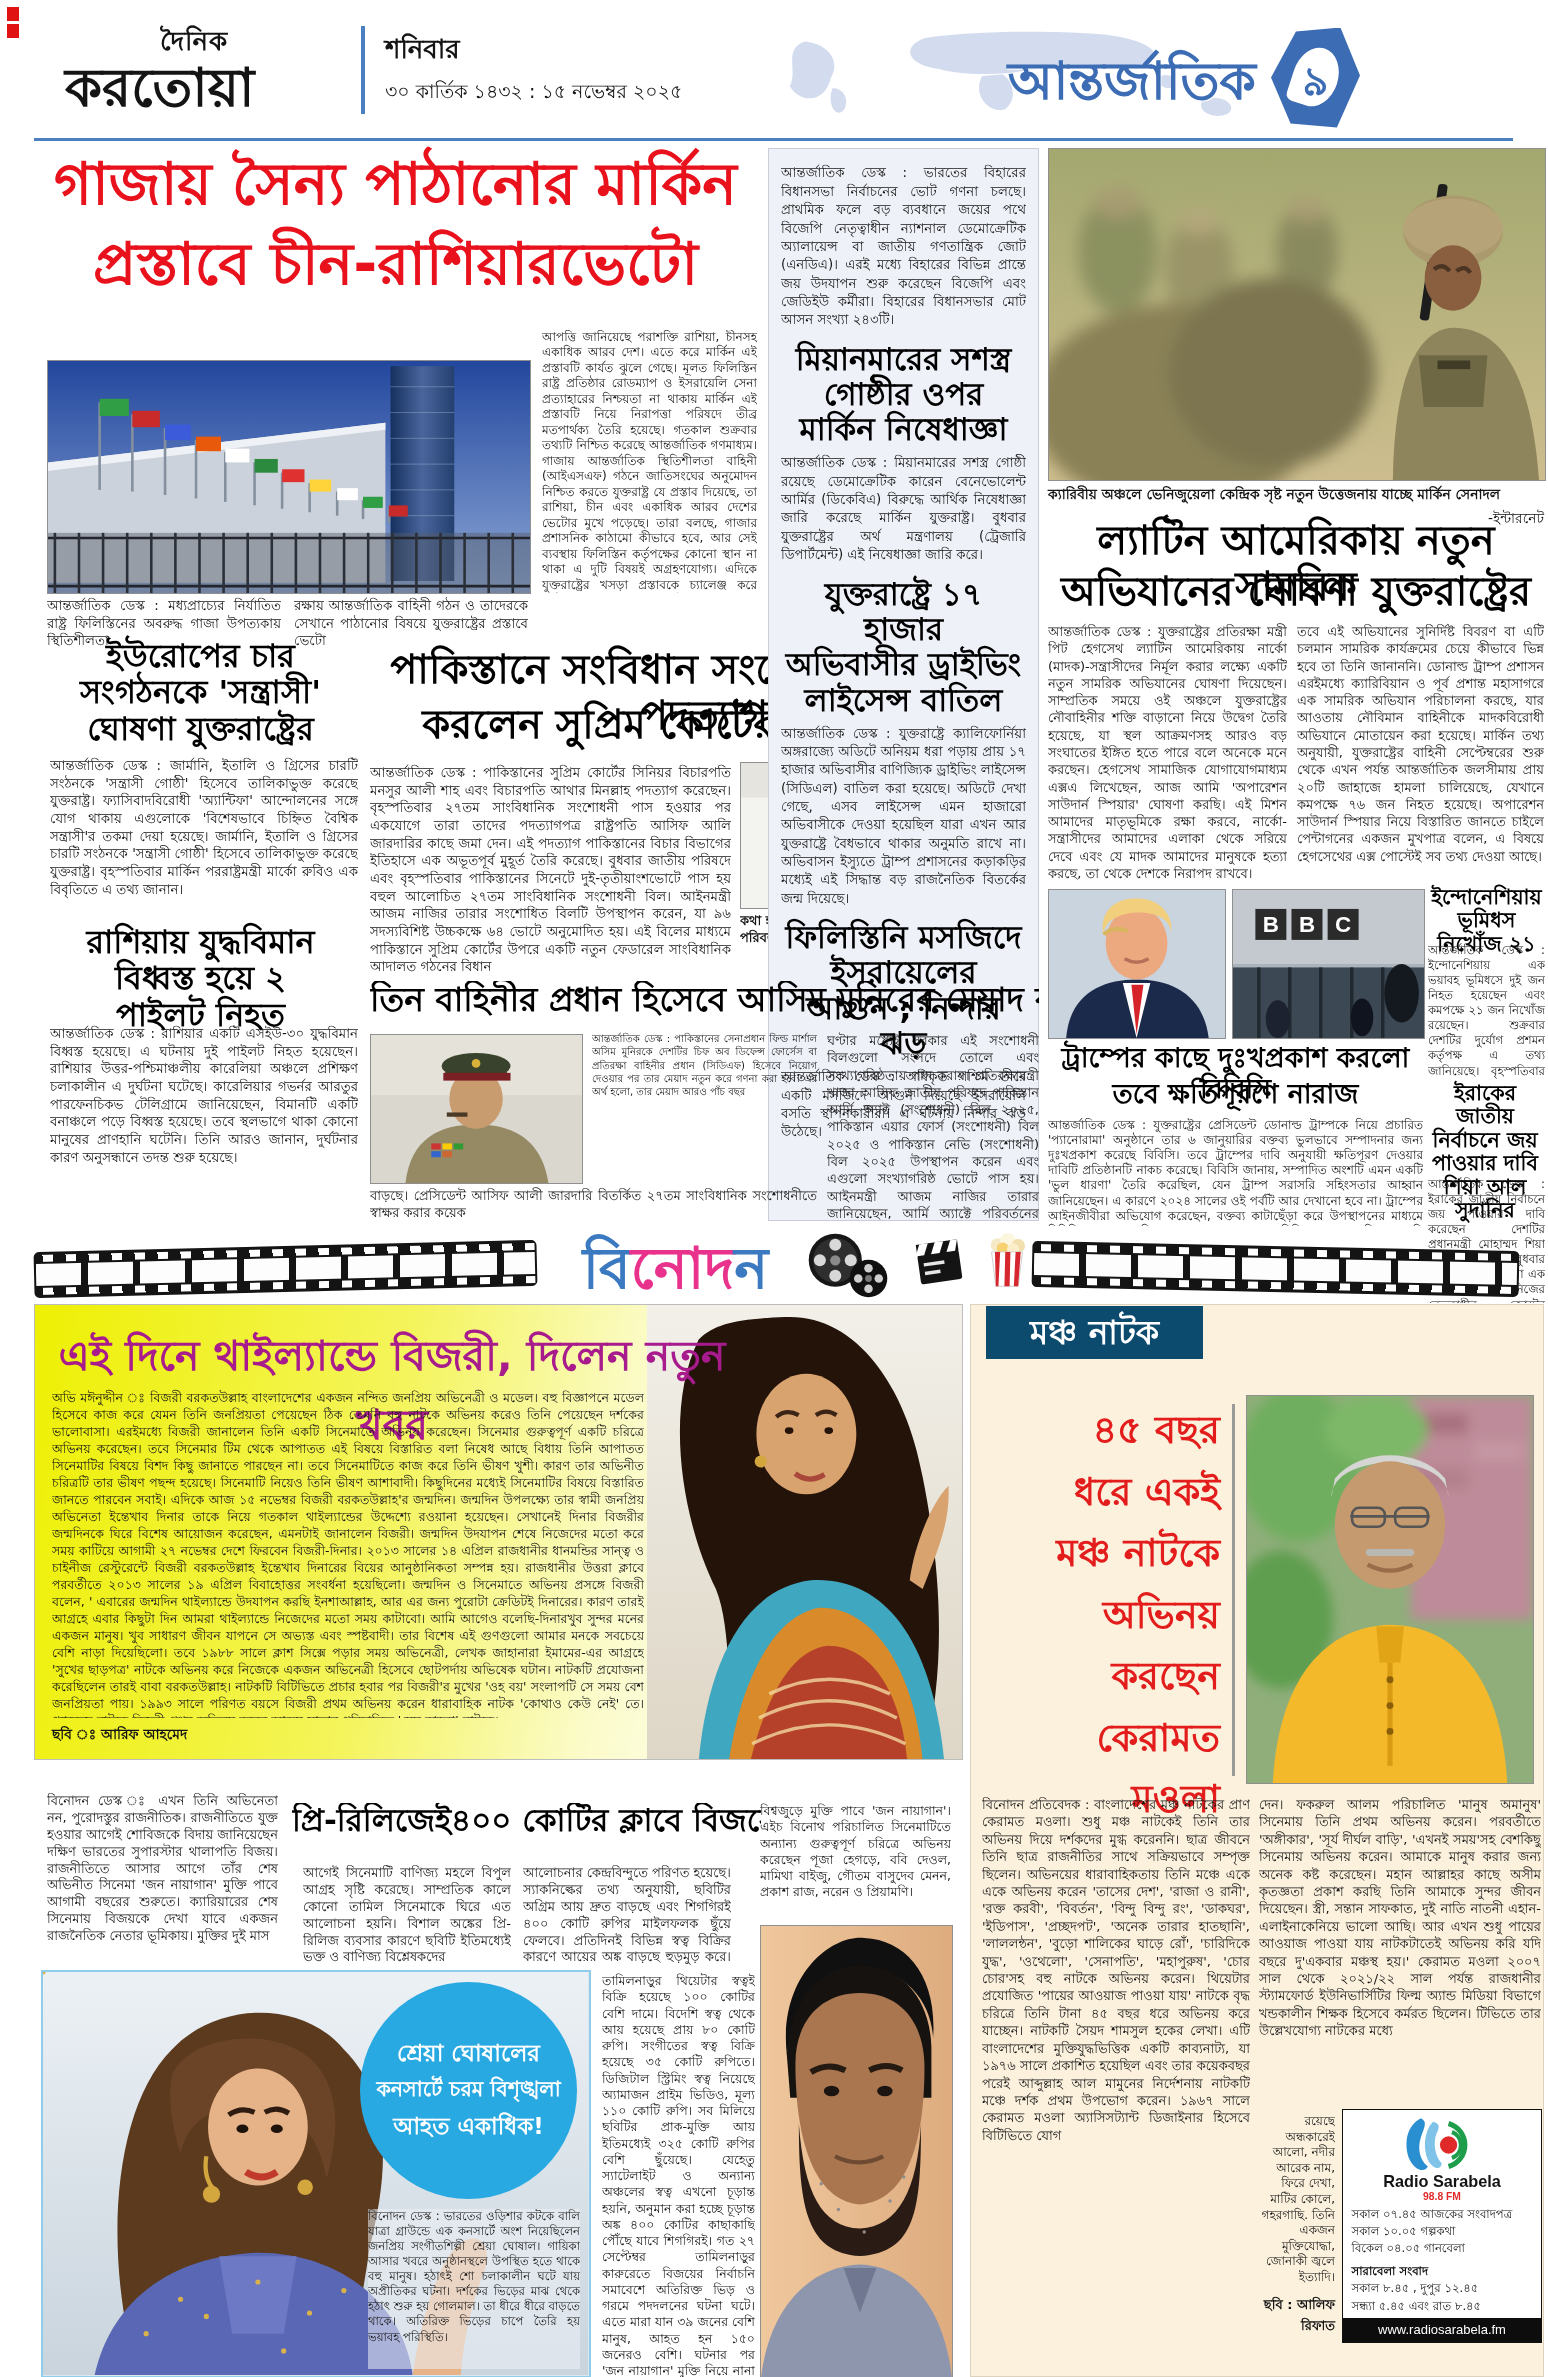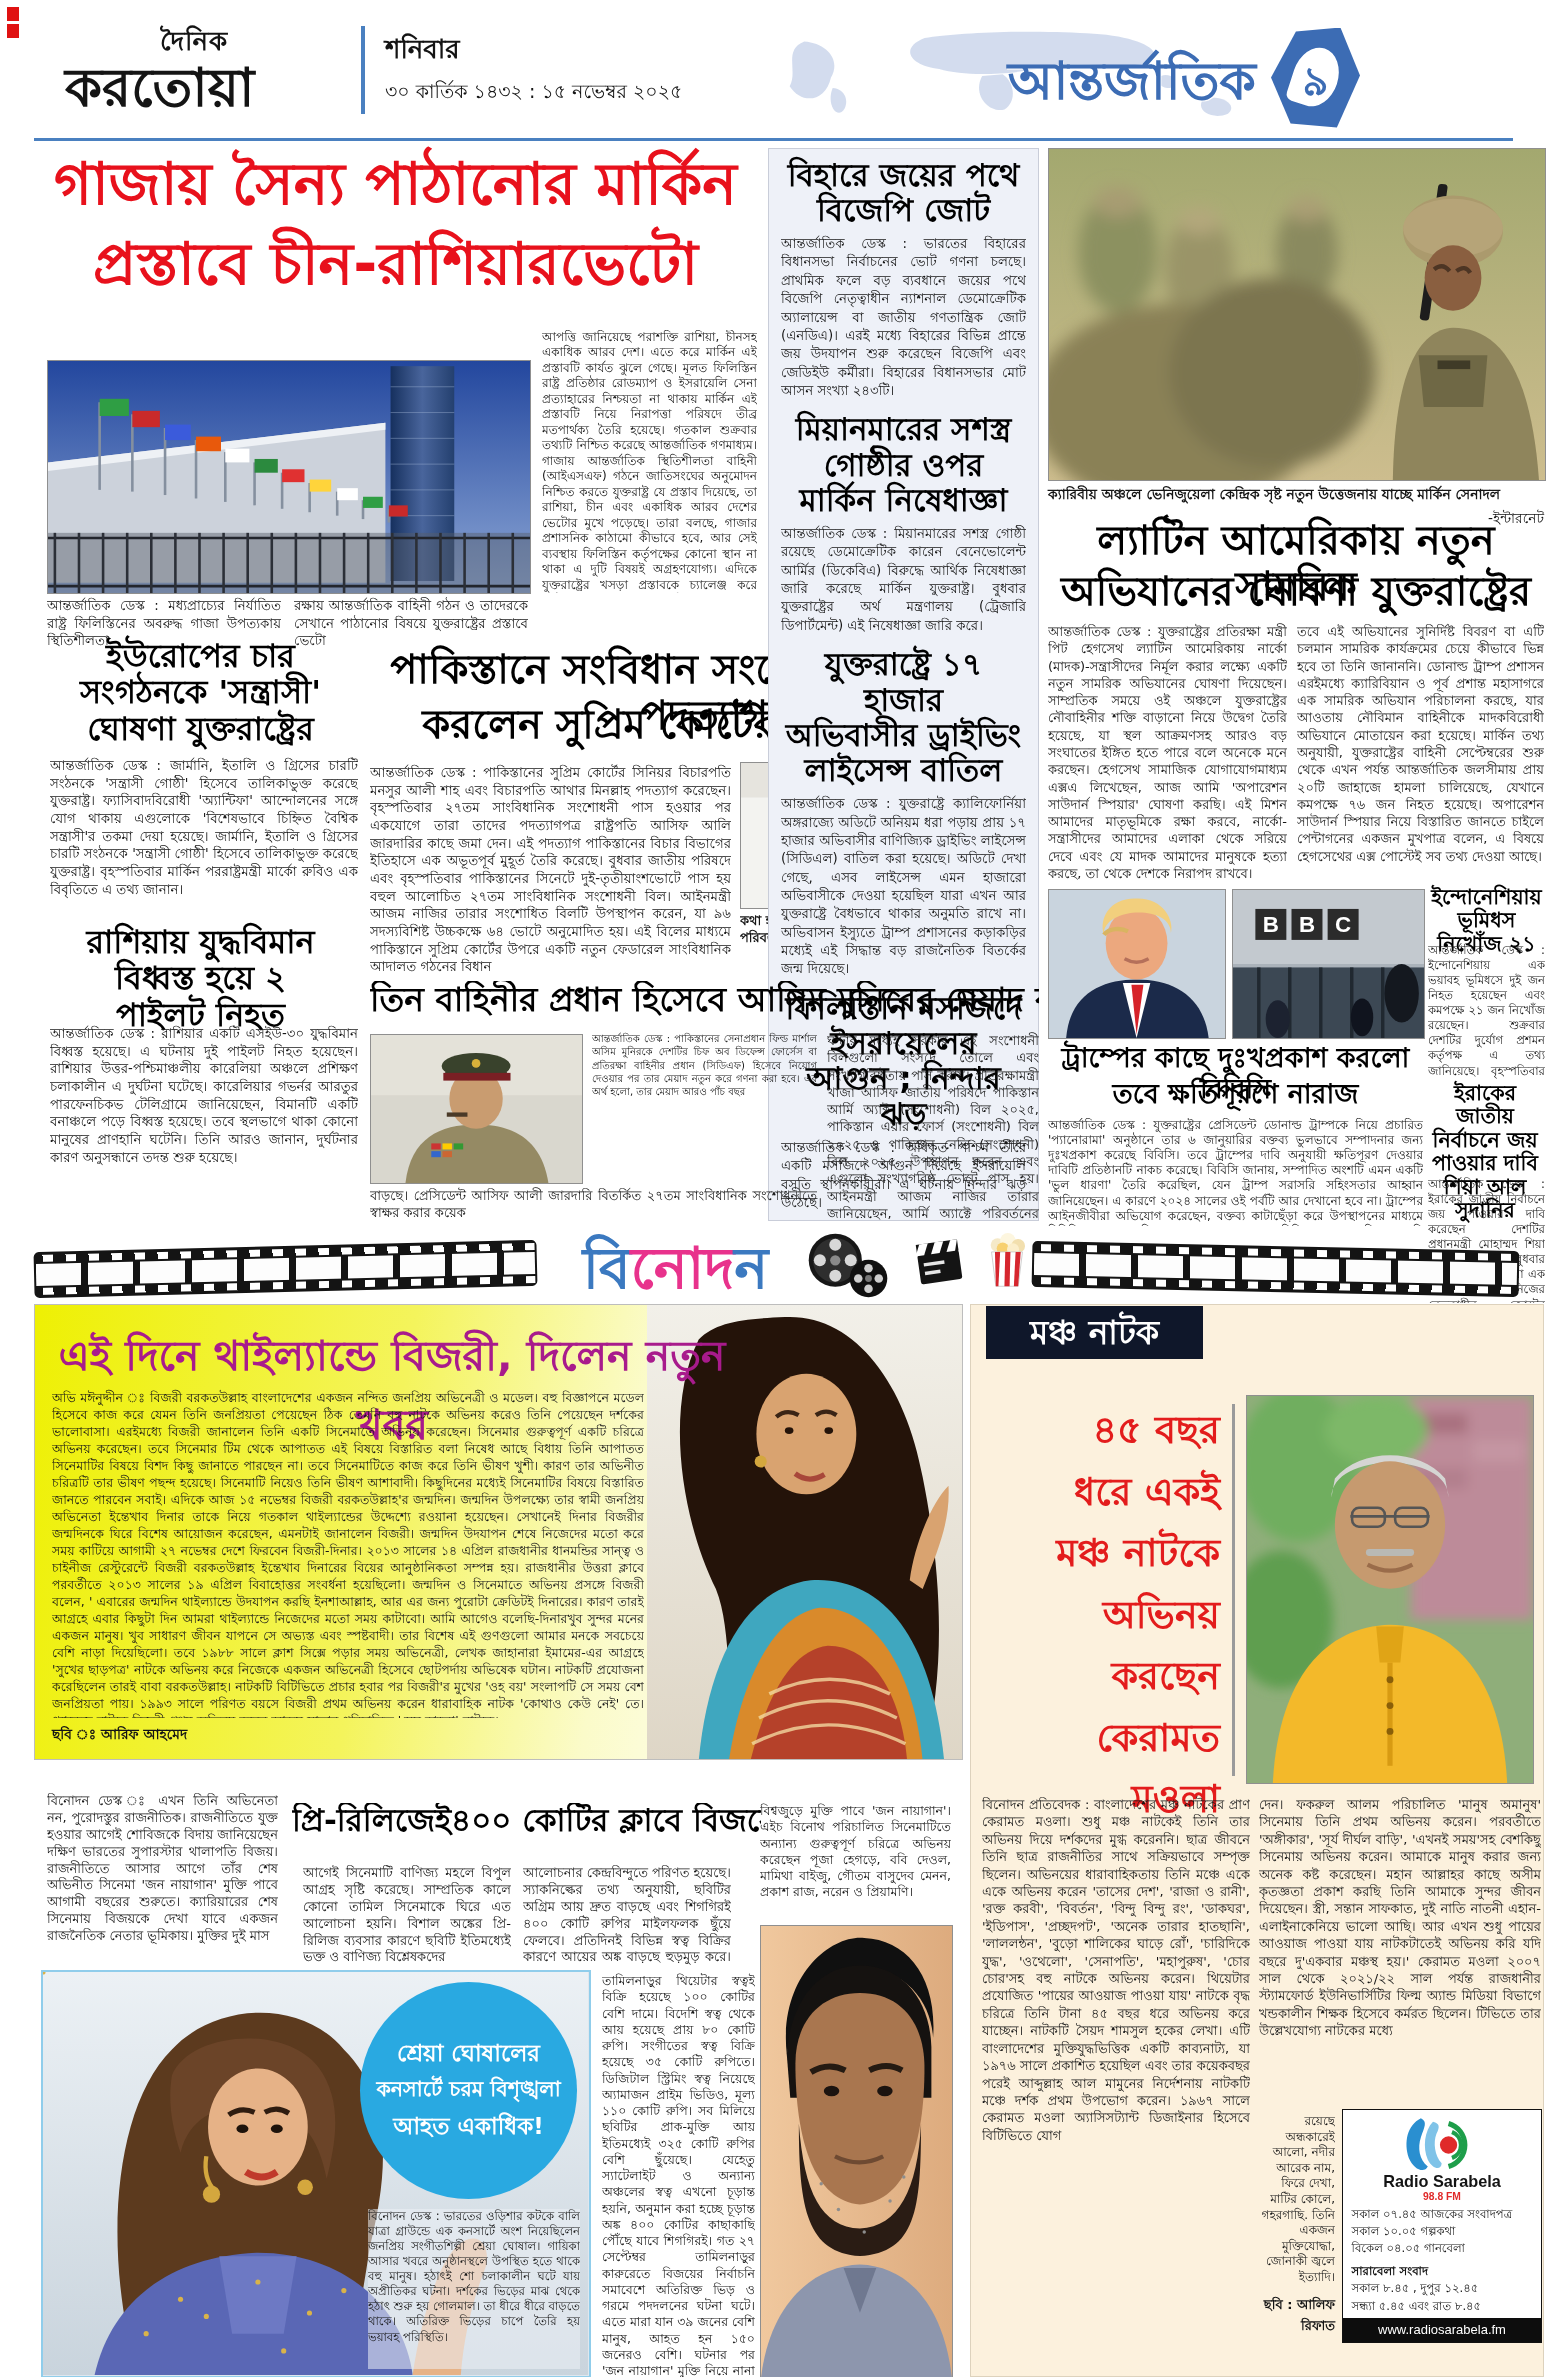--- a/index.html
+++ b/index.html
@@ -166,24 +166,20 @@
       <rect x="224" y="44" width="14" height="8" rx="3" fill="none" stroke="#444" stroke-width="2"></rect>
       <rect x="244" y="44" width="14" height="8" rx="3" fill="none" stroke="#444" stroke-width="2"></rect>
       <path d="M192,168 C192,96 216,74 240,74 C264,74 288,96 288,168 Z" fill="#141419"></path>
       <polygon points="231,76 240,96 249,76" fill="#fff"></polygon>
       <line x1="240" y1="96" x2="240" y2="130" stroke="#7a1f24" stroke-width="6"></line>
     </svg>
   </div>
   <div class="abs bt" style="left:740px;top:912px;width:297px;height:50px;font-size:13px;font-weight:600;text-align:left;">কথা হয়েছে, যা বিচার বিভাগের কাঠামোয় বড় ধরনের পরিবর্তন আনে।</div>
 
   <div class="abs" style="left:768px;top:148px;width:271px;height:1073px;background:#eef1f8;border:0.9px solid #c9cdd9;box-sizing:border-box;padding:8.6px 12px;overflow:hidden;">
-    <div class="hd" style="font-size:31px;">
-      <div>বিহারে জয়ের পথে</div>
-      <div>বিজেপি জোট</div>
-    </div>
     <div class="bt" style="margin-top:6.9px;font-size:13.3px;line-height:1.38;">আন্তর্জাতিক ডেস্ক : ভারতের বিহারের বিধানসভা নির্বাচনের ভোট গণনা চলছে। প্রাথমিক ফলে বড় ব্যবধানে জয়ের পথে বিজেপি নেতৃত্বাধীন ন্যাশনাল ডেমোক্রেটিক অ্যালায়েন্স বা জাতীয় গণতান্ত্রিক জোট (এনডিএ)। এরই মধ্যে বিহারের বিভিন্ন প্রান্তে জয় উদযাপন শুরু করেছেন বিজেপি এবং জেডিইউ কর্মীরা। বিহারের বিধানসভার মোট আসন সংখ্যা ২৪৩টি।</div>
     <div class="hd" style="font-size:31px;margin-top:12px;">
       <div>মিয়ানমারের সশস্ত্র</div>
       <div>গোষ্ঠীর ওপর</div>
       <div>মার্কিন নিষেধাজ্ঞা</div>
     </div>
     <div class="bt" style="margin-top:6.9px;font-size:13.3px;line-height:1.38;">আন্তর্জাতিক ডেস্ক : মিয়ানমারের সশস্ত্র গোষ্ঠী রয়েছে ডেমোক্রেটিক কারেন বেনেভোলেন্ট আর্মির (ডিকেবিএ) বিরুদ্ধে আর্থিক নিষেধাজ্ঞা জারি করেছে মার্কিন যুক্তরাষ্ট্র। বুধবার যুক্তরাষ্ট্রের অর্থ মন্ত্রণালয় (ট্রেজারি ডিপার্টমেন্ট) এই নিষেধাজ্ঞা জারি করে।</div>
     <div class="hd" style="font-size:31px;margin-top:12px;">
       <div>যুক্তরাষ্ট্রে ১৭ হাজার</div>
       <div>অভিবাসীর ড্রাইভিং</div>
@@ -408,21 +404,21 @@
         </g>
         <path d="M320,330 C340,280 352,250 350,210 C330,230 310,280 305,320 Z" fill="#d9a370"></path>
       </svg>
     </div>
     <div class="abs" style="left:17px;top:19px;width:680px;font-size:41px;font-weight:800;color:#a81b8c;text-align:center;">এই দিনে থাইল্যান্ডে বিজরী, দিলেন নতুন খবর</div>
     <div class="abs bt" style="left:17px;top:84px;width:592px;height:329px;font-size:12.5px;line-height:1.36;">অভি মঈনুদ্দীন ঃ বিজরী বরকতউল্লাহ বাংলাদেশের একজন নন্দিত জনপ্রিয় অভিনেত্রী ও মডেল। বহু বিজ্ঞাপনে মডেল হিসেবে কাজ করে যেমন তিনি জনপ্রিয়তা পেয়েছেন ঠিক তেমনি বহু নাটকে অভিনয় করেও তিনি পেয়েছেন দর্শকের ভালোবাসা। এরইমধ্যে বিজরী জানালেন তিনি একটি সিনেমাতে অভিনয় করেছেন। সিনেমার গুরুত্বপূর্ণ একটি চরিত্রে অভিনয় করেছেন। তবে সিনেমার টিম থেকে আপাতত এই বিষয়ে বিস্তারিত বলা নিষেধ আছে বিধায় তিনি আপাতত সিনেমাটির বিষয়ে বিশদ কিছু জানাতে পারছেন না। তবে সিনেমাটিতে কাজ করে তিনি ভীষণ খুশী। কারণ তার অভিনীত চরিত্রটি তার ভীষণ পছন্দ হয়েছে। সিনেমাটি নিয়েও তিনি ভীষণ আশাবাদী। কিছুদিনের মধ্যেই সিনেমাটির বিষয়ে বিস্তারিত জানতে পারবেন সবাই। এদিকে আজ ১৫ নভেম্বর বিজরী বরকতউল্লাহ'র জন্মদিন। জন্মদিন উপলক্ষ্যে তার স্বামী জনপ্রিয় অভিনেতা ইন্তেখাব দিনার তাকে নিয়ে গতকাল থাইল্যান্ডের উদ্দেশ্যে রওয়ানা হয়েছেন। সেখানেই দিনার বিজরীর জন্মদিনকে ঘিরে বিশেষ আয়োজন করেছেন, এমনটাই জানালেন বিজরী। জন্মদিন উদযাপন শেষে নিজেদের মতো করে সময় কাটিয়ে আগামী ২৭ নভেম্বর দেশে ফিরবেন বিজরী-দিনার। ২০১৩ সালের ১৪ এপ্রিল রাজধানীর ধানমন্ডির সান্ত্ব ও চাইনীজ রেস্টুরেন্টে বিজরী বরকতউল্লাহ ইন্তেখাব দিনারের বিয়ের আনুষ্ঠানিকতা সম্পন্ন হয়। রাজধানীর উত্তরা ক্লাবে পরবর্তীতে ২০১৩ সালের ১৯ এপ্রিল বিবাহোত্তর সংবর্ধনা হয়েছিলো। জন্মদিন ও সিনেমাতে অভিনয় প্রসঙ্গে বিজরী বলেন, ' এবারের জন্মদিন থাইল্যান্ডে উদযাপন করছি ইনশাআল্লাহ, আর এর জন্য পুরোটা ক্রেডিটই দিনারের। কারণ তারই আগ্রহে এবার কিছুটা দিন আমরা থাইল্যান্ডে নিজেদের মতো সময় কাটাবো। আমি আগেও বলেছি-দিনারখুব সুন্দর মনের একজন মানুষ। খুব সাধারণ জীবন যাপনে সে অভ্যস্ত এবং স্পষ্টবাদী। তার বিশেষ এই গুণগুলো আমার মনকে সবচেয়ে বেশি নাড়া দিয়েছিলো। তবে ১৯৮৮ সালে ক্লাশ সিক্সে পড়ার সময় অভিনেত্রী, লেখক জাহানারা ইমামের-এর আগ্রহে 'সুখের ছাড়পত্র' নাটকে অভিনয় করে নিজেকে একজন অভিনেত্রী হিসেবে ছোটপর্দায় অভিষেক ঘটান। নাটকটি প্রযোজনা করেছিলেন তারই বাবা বরকতউল্লাহ। নাটকটি বিটিভিতে প্রচার হবার পর বিজরী'র মুখের 'ওহ বয়' সংলাপটি সে সময় বেশ জনপ্রিয়তা পায়। ১৯৯৩ সালে পরিণত বয়সে বিজরী প্রথম অভিনয় করেন ধারাবাহিক নাটক 'কোথাও কেউ নেই' তে। প্যাকেজ নাটকে বিজরী প্রথম অভিনয় করেন আব্দুস সাত্তার পরিচালিত 'মেঘ কালো' নাটকে।</div>
     <div class="abs" style="left:17px;top:418px;width:344px;font-size:13.8px;font-weight:700;">ছবি ঃ আরিফ আহমেদ</div>
   </div>
 
   <div class="abs" style="left:970px;top:1304px;width:574px;height:1073px;background:#fcf1dd;border:0.9px solid #ddd2bd;box-sizing:border-box;"></div>
-  <div class="abs" style="left:986px;top:1306px;width:217px;height:53px;background:#0f172a;">
+  <div class="abs" style="left:986px;top:1306px;width:217px;height:53px;background:#0c4a6e;">
     <div style="font-size:33px;font-weight:800;color:#ffffff;text-align:center;line-height:53px;">মঞ্চ নাটক</div>
   </div>
   <div class="abs" style="left:986px;top:1400px;width:234px;height:385px;text-align:right;font-size:38px;font-weight:800;color:#e31c1c;line-height:1.62;">
     <div>৪৫ বছর</div>
     <div>ধরে একই</div>
     <div>মঞ্চ নাটকে</div>
     <div>অভিনয় করছেন</div>
     <div>কেরামত</div>
     <div>মওলা</div>
   </div>

